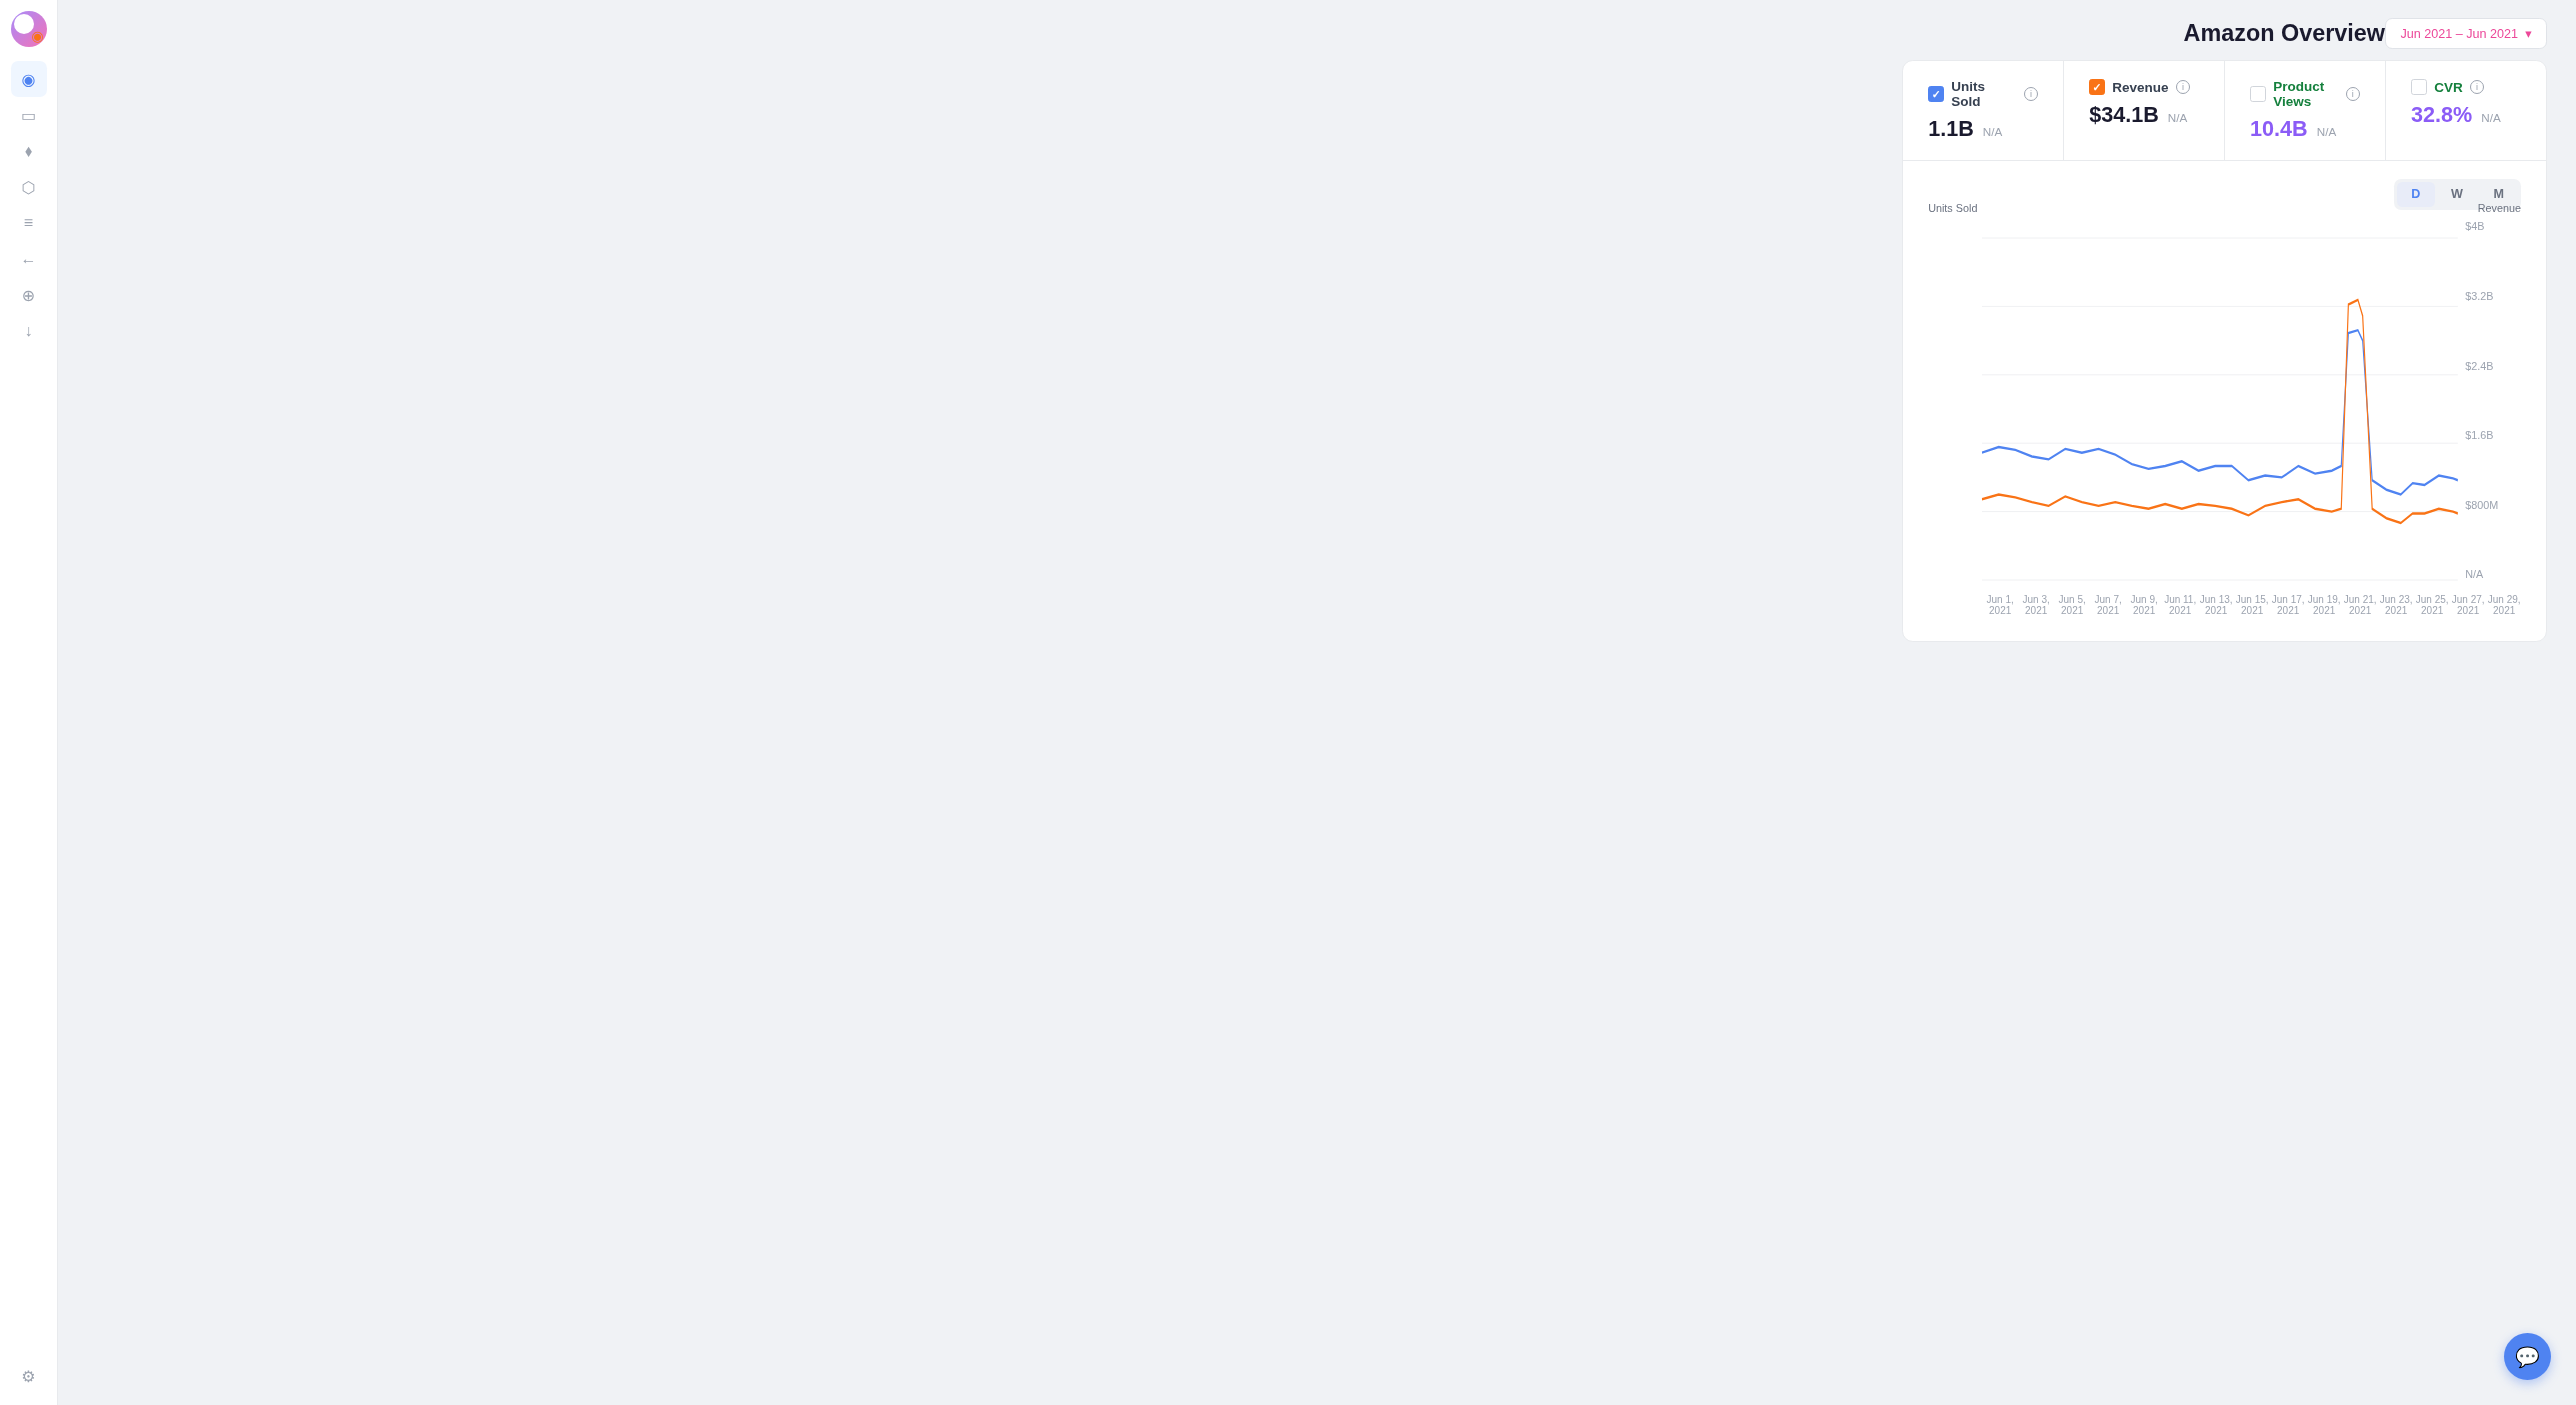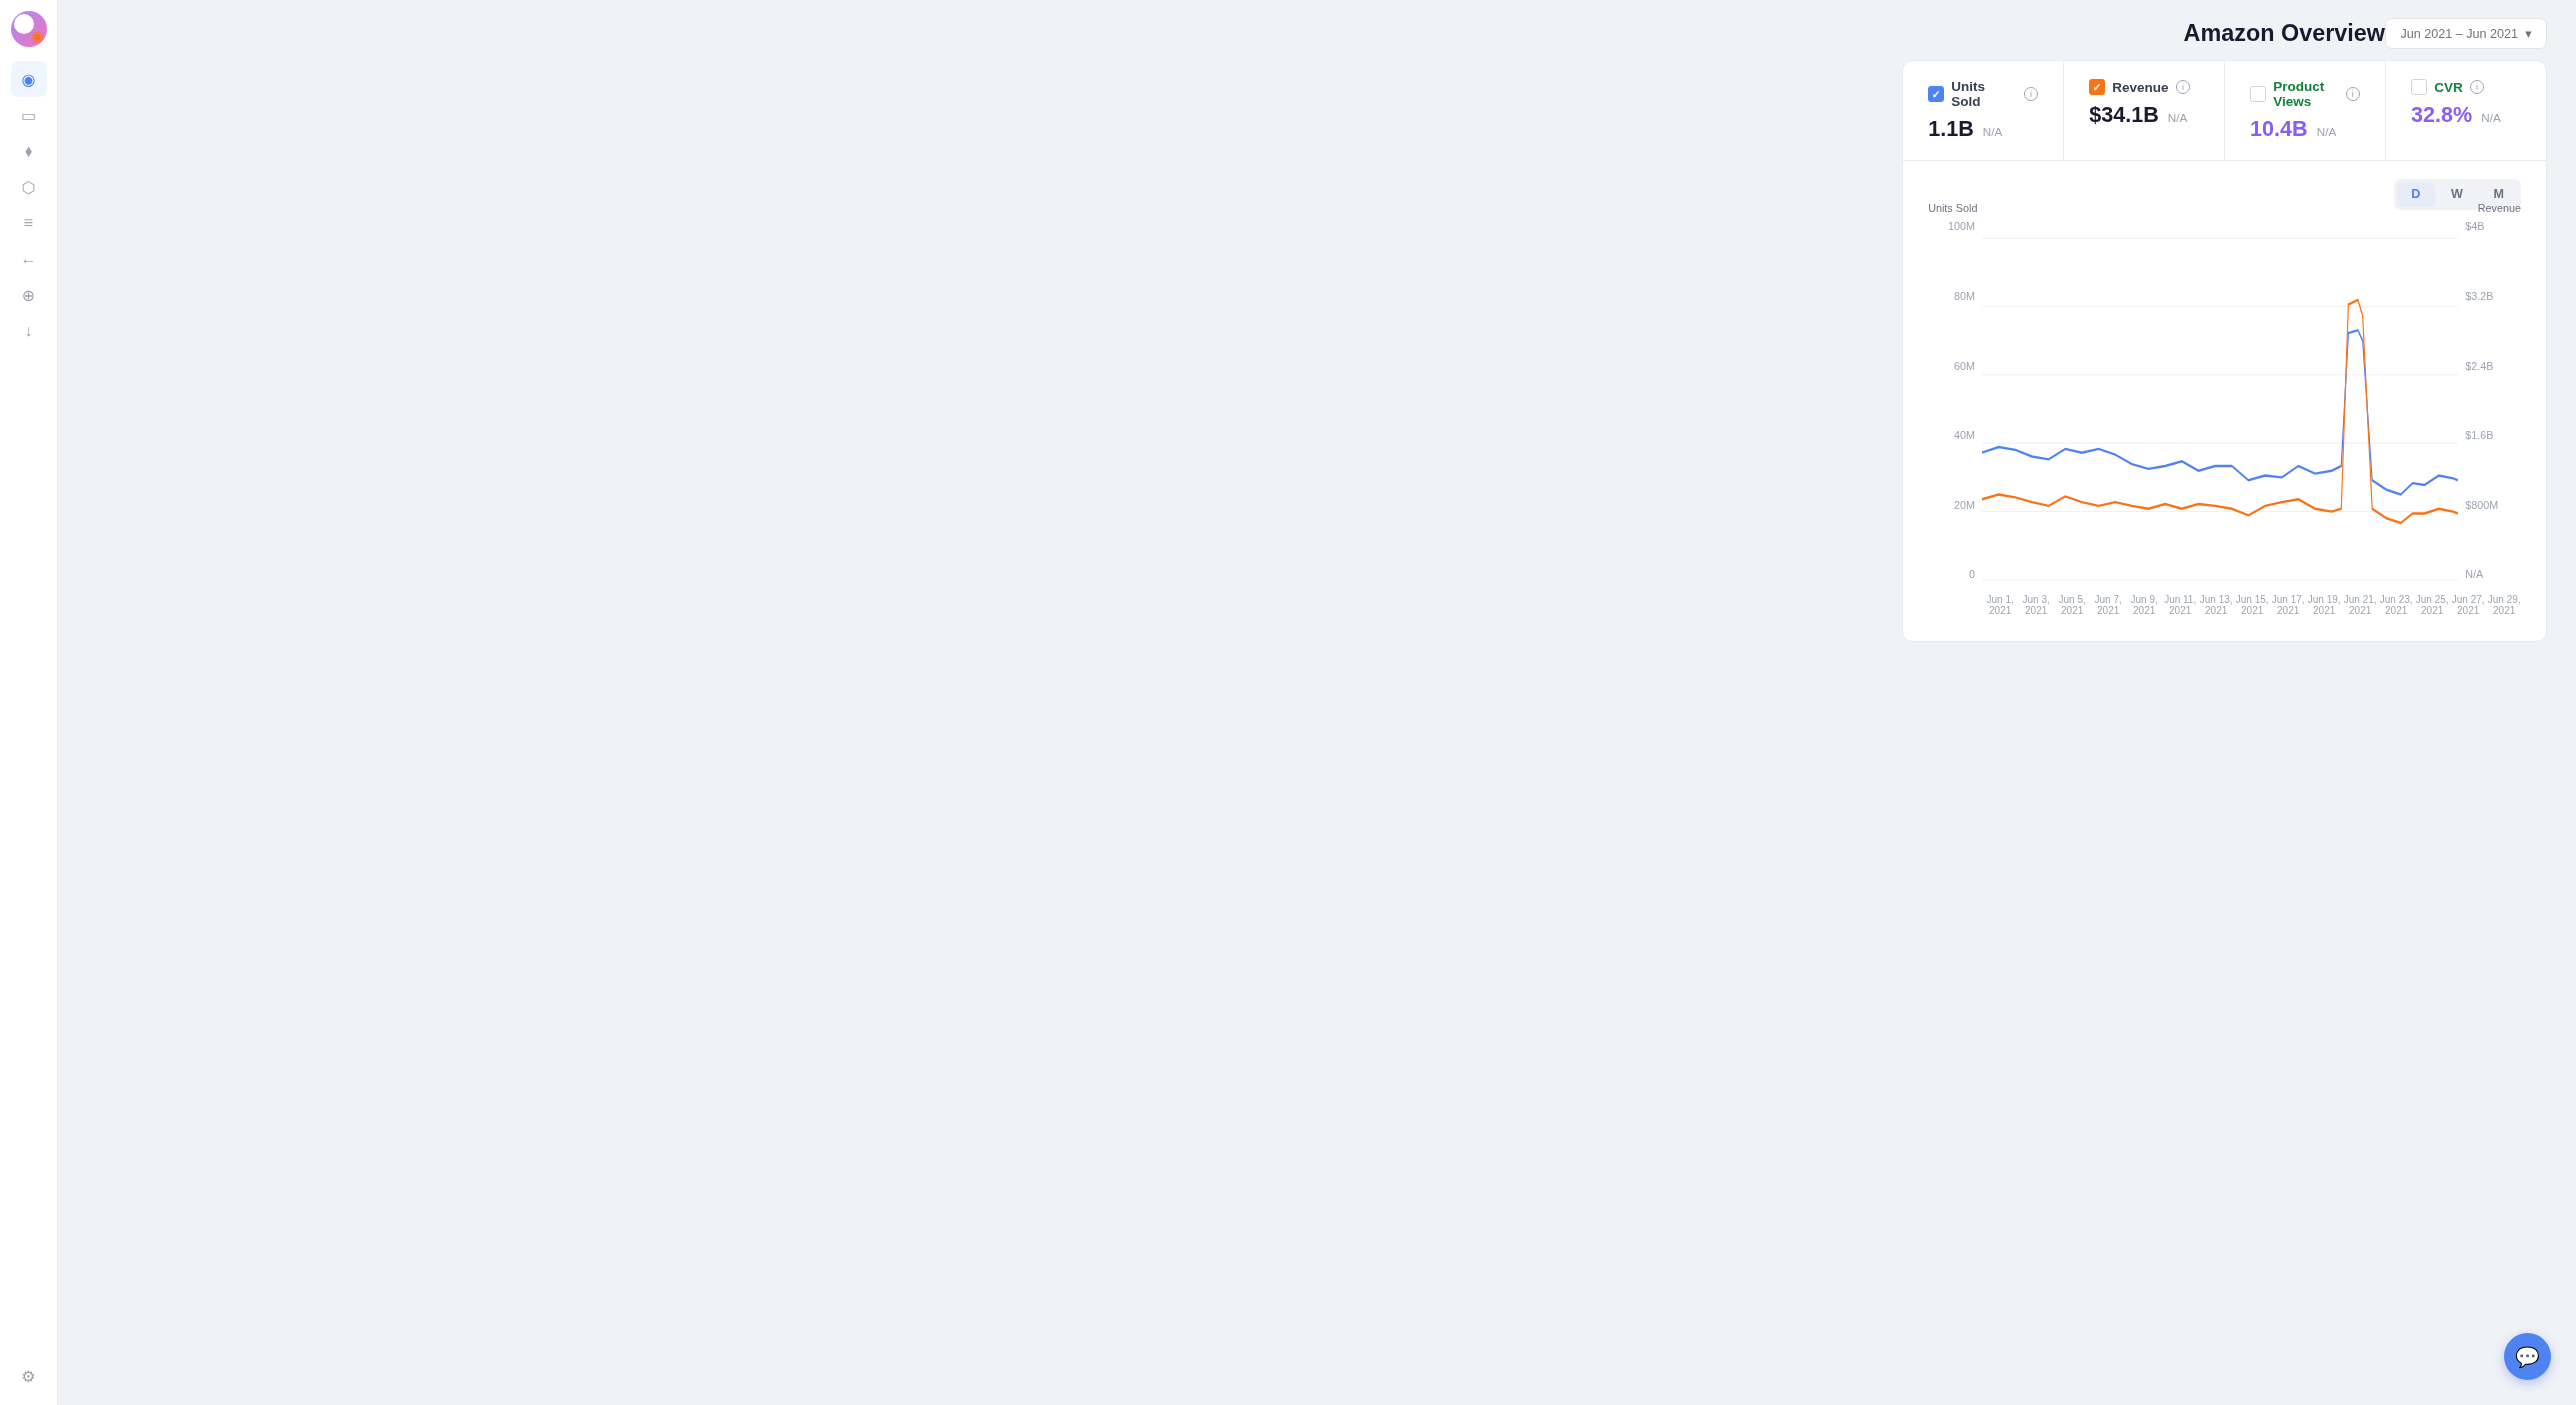--- a/index.html
+++ b/index.html
@@ -79,21 +79,21 @@
     .date-picker {
       background: #fff;
       border: 0.9px solid #e0e3e8;
       border-radius: 7.2px;
       padding: 7.2px 14.4px;
       display: flex;
       align-items: center;
       gap: 7.2px;
       cursor: pointer;
       font-size: 12.6px;
-      color: #737373;
+      color: #ec4899;
       font-weight: 500;
     }
 
     
     .content {
       flex: 1;
       padding: 0 29px 29px;
       overflow: auto;
     }
 
@@ -366,28 +366,20 @@
         <div class="chart-controls" id="time-controls">
             <div class="time-toggle">
               <button class="time-btn active">D</button>
               <button class="time-btn">W</button>
               <button class="time-btn">M</button>
             </div>
           </div>
         <div class="chart-wrapper">
           <div class="y-axis-title-left">Units Sold</div>
           <div class="y-axis-title-right">Revenue</div>
-          <div class="chart-y-left" id="y-left">
-              <span class="axis-label">100M</span>
-              <span class="axis-label">80M</span>
-              <span class="axis-label">60M</span>
-              <span class="axis-label">40M</span>
-              <span class="axis-label">20M</span>
-              <span class="axis-label">0</span>
-            </div>
           <div class="chart-y-right" id="y-right">
               <span class="axis-label">$4B</span>
               <span class="axis-label">$3.2B</span>
               <span class="axis-label">$2.4B</span>
               <span class="axis-label">$1.6B</span>
               <span class="axis-label">$800M</span>
               <span class="axis-label">N/A</span>
             </div>
           <div class="chart-svg-container">
             <svg id="chart-svg" viewBox="0 0 1000 360" preserveAspectRatio="none">

